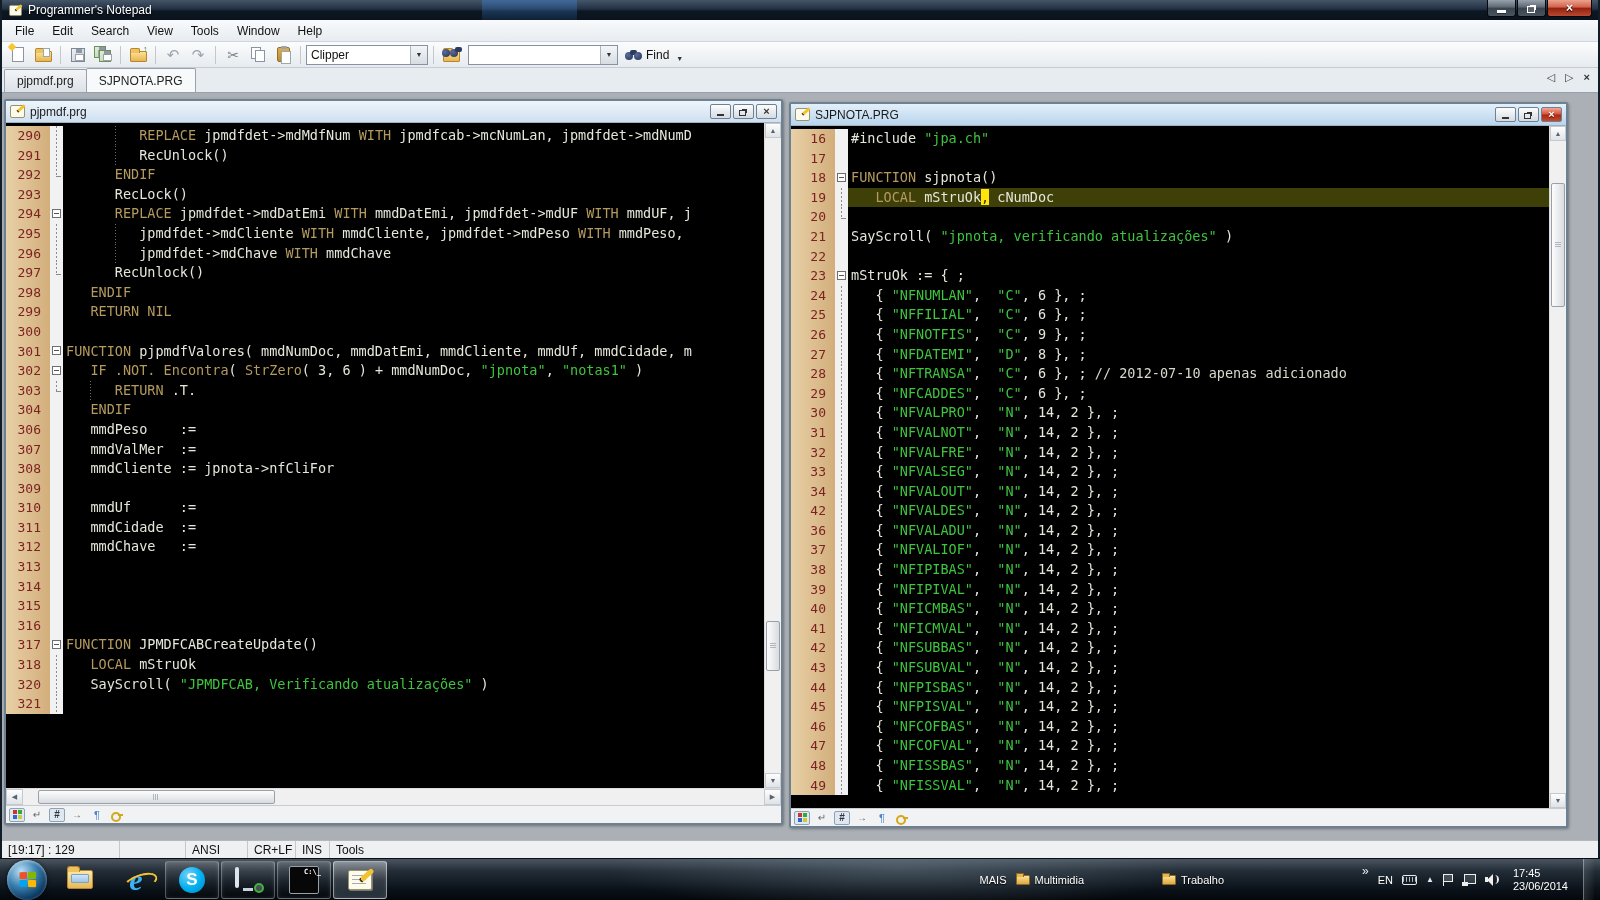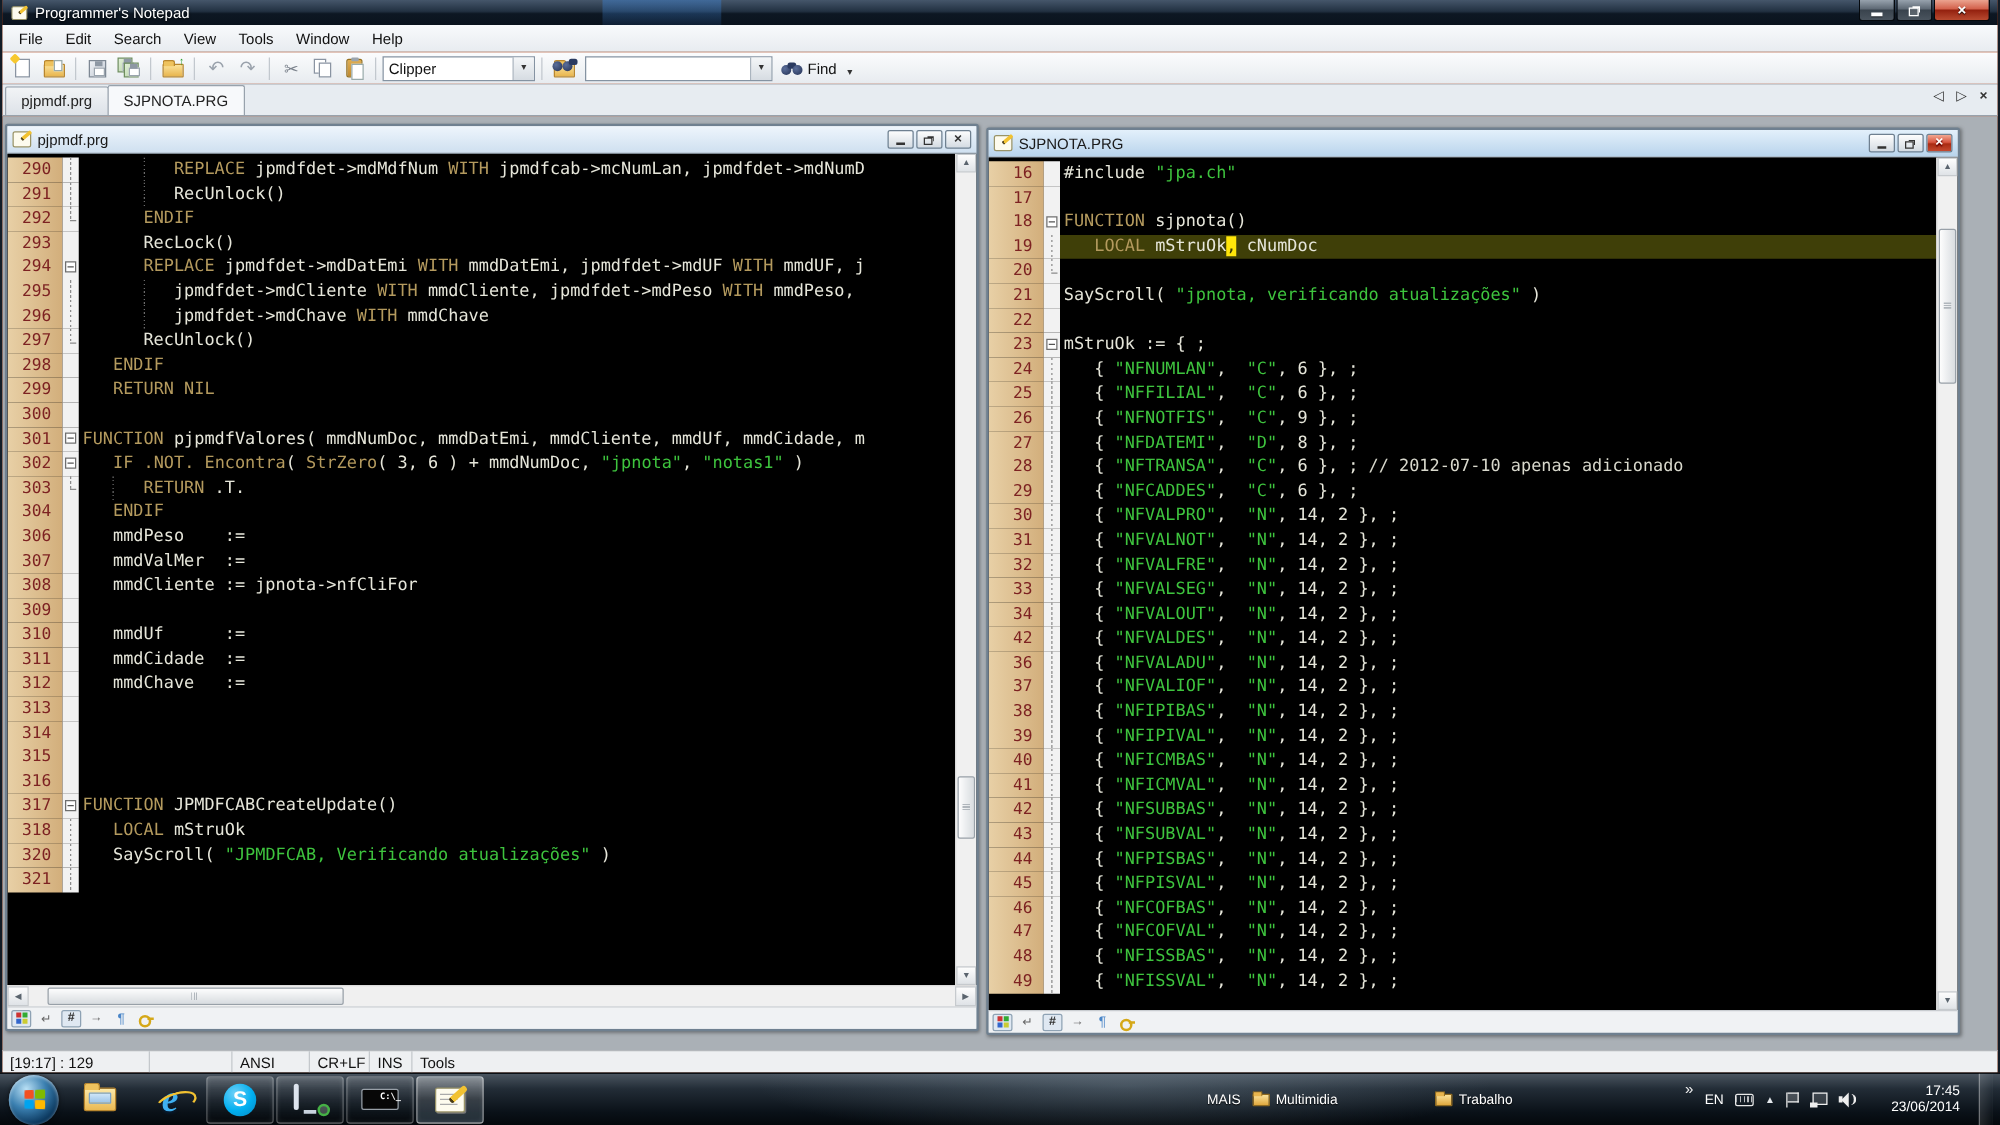--- a/index.html
+++ b/index.html
@@ -132,21 +132,21 @@
 .ic-explorer{position:relative;width:26px;height:19px;background:linear-gradient(#fce9a8,#e9b954);border:1px solid #b8862e;border-radius:2px}
 .ic-explorer::before{content:"";position:absolute;top:-5px;left:-1px;width:11px;height:5px;background:#eec25e;border:1px solid #b8862e;border-bottom:none;border-radius:3px 3px 0 0}
 .ic-explorer::after{content:"";position:absolute;left:3px;top:3px;right:3px;height:7px;background:linear-gradient(#cfe6f8,#9cc4e8);border:1px solid #7aa2c8;border-radius:1px}
 .ic-ie{font:italic bold 30px "Liberation Serif",serif;color:#3fb0f0;position:relative;line-height:1;text-shadow:0 1px 2px rgba(0,40,80,.5)}
 .ic-ie::after{content:"";position:absolute;left:-5px;top:9px;width:30px;height:12px;border:2px solid #f2c231;border-left-color:transparent;border-bottom-color:transparent;border-radius:50%;transform:rotate(-18deg)}
 .ic-skype{width:26px;height:26px;border-radius:50%;background:radial-gradient(circle at 35% 30%,#6fd0f8,#00aff0 55%,#0886c0);display:flex;align-items:center;justify-content:center;color:#fff;font-size:17px;font-weight:bold}
 .ic-rdp{position:relative;width:26px;height:22px}
 .ic-rdp .scr{width:24px;height:16px;background:linear-gradient(135deg,#7aa6dd,#2a4f8e);border:2px solid #dde4ee;border-radius:2px}
 .ic-rdp::after{content:"";position:absolute;left:8px;bottom:0;width:10px;height:3px;background:#c8d2de}
 .ic-rdp .ring{position:absolute;right:-3px;bottom:-2px;width:10px;height:10px;border:2px solid #45b045;border-radius:50%;background:rgba(230,255,230,.25)}
-.ic-cmd{width:24px;height:17px;background:#070707;border:1px solid #98a0a8;border-radius:2px;color:#fff;font:bold 7px "DejaVu Sans Mono",monospace;padding:2px 14px;line-height:1}
+.ic-cmd{width:24px;height:28px;background:#070707;border:1px solid #98a0a8;border-radius:2px;color:#fff;font:bold 7px "DejaVu Sans Mono",monospace;padding:2px 14px;line-height:1}
 .ic-pn-big{position:relative;width:24px;height:20px;background:#fdfbee;border:1px solid #9a9468;border-radius:2px;box-shadow:1px 1px 0 #777}
 .ic-pn-big::before{content:"";position:absolute;left:3px;top:4px;width:14px;height:1px;background:#aaa;box-shadow:0 4px 0 #aaa,0 8px 0 #aaa}
 .ic-pn-big::after{content:"";position:absolute;right:-4px;top:2px;width:17px;height:5px;background:linear-gradient(90deg,#4a3a14 12%,#f2c231 12%);transform:rotate(-42deg);border-radius:2px}
 .tb-spacer{flex:1}
 .tray{display:flex;align-items:center;gap:9px;color:#fff;padding-right:4px}
 .tray-label{font-size:11px;color:#fff;text-shadow:0 1px 1px #000}
 .tray-toolbar{display:flex;align-items:center;gap:5px}
 .mini-folder{width:14px;height:10px;background:linear-gradient(#fbe29a,#e0a83e);border:1px solid #8e6a20;border-radius:1px;position:relative}
 .mini-folder::before{content:"";position:absolute;top:-3px;left:-1px;width:6px;height:3px;background:#e8b54e;border:1px solid #8e6a20;border-bottom:none;border-radius:1px 1px 0 0}
 .chev{font-size:12px;color:#eee;align-self:flex-start;margin-top:5px}
@@ -156,21 +156,21 @@
 .ic-flag{position:relative;width:10px;height:12px}
 .ic-flag::before{content:"";position:absolute;left:0;top:0;bottom:0;width:1px;background:#eee}
 .ic-flag::after{content:"";position:absolute;left:1px;top:0;width:8px;height:6px;border:1px solid #eee;border-left:none;background:rgba(255,255,255,.2)}
 .ic-net{position:relative;width:14px;height:12px}
 .ic-net::before{content:"";position:absolute;right:0;top:0;width:10px;height:8px;border:1px solid #eee;background:rgba(255,255,255,.15)}
 .ic-net::after{content:"";position:absolute;left:0;bottom:0;width:6px;height:4px;background:#eee}
 .spk{position:relative;width:15px;height:13px}
 .spk .bd{position:absolute;left:0;top:4px;width:3px;height:5px;background:#eee}
 .spk .cone{position:absolute;left:2px;top:1px;width:0;height:0;border:6px solid transparent;border-right:6px solid #eee;border-left:none}
 .spk .wv{position:absolute;right:1px;top:2px;width:5px;height:9px;border-right:2px solid #eee;border-radius:0 6px 6px 0}
-.clock{font-size:11px;color:#fff;text-align:right;line-height:13px;margin-left:18px}
+.clock{font-size:11px;color:#fff;line-height:13px;margin-left:4px}
 .showdesk{width:11px;height:42px;border-left:1px solid rgba(255,255,255,.4);background:linear-gradient(90deg,rgba(255,255,255,.12),rgba(255,255,255,.02));margin-left:6px}
 </style>
 </head>
 <body>
 
 <div class="screen">
   <div class="app">
 
     <div class="titlebar">
       <div class="glow"></div>

